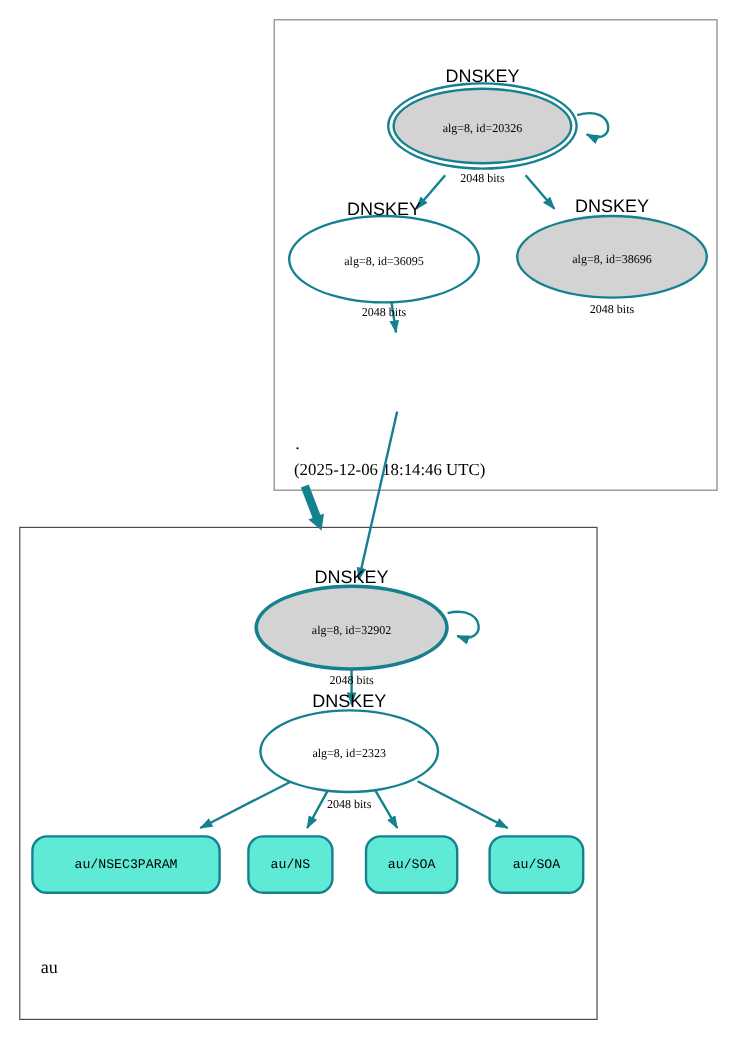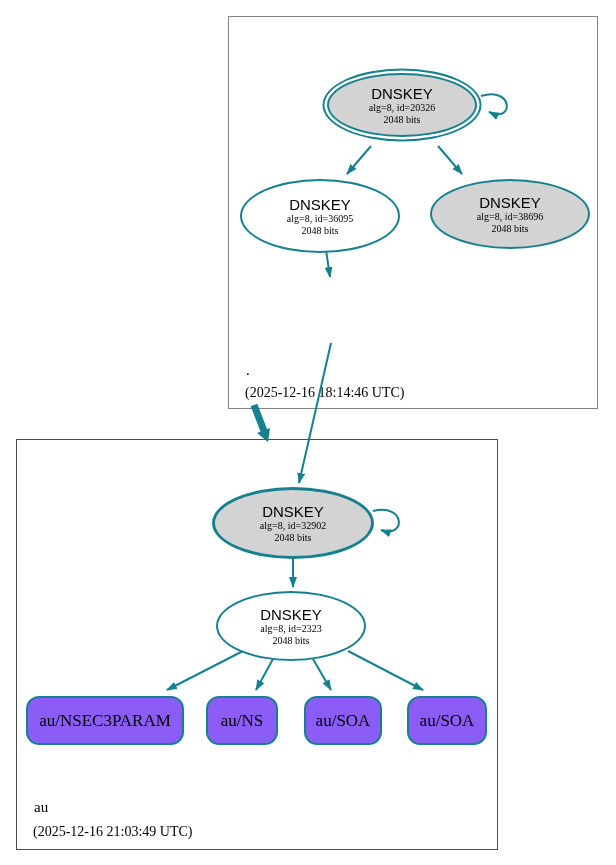--- a/index.html
+++ b/index.html
@@ -15,33 +15,33 @@
   .zone-box.root .zone-label { bottom:29px; }
   .zone-box.root .zone-ts    { bottom:7px; }
   .zone-box.au   .zone-label { bottom:33px; }
   .zone-box.au   .zone-ts    { bottom:9px; }
 
   svg.edges { position:absolute; left:0; top:0; z-index:2; }
 
   .node {
     position:absolute; z-index:3; display:flex; flex-direction:column;
     align-items:center; justify-content:center; text-align:center;
-    box-sizing:content-box; background:#fff;
+    box-sizing:content-box; background:#fff;gap:30px;
   }
   .ellipse { border-radius:50%; border:2px solid var(--edge_teal); }
   .gray { background:var(--node_fill); }
   .double {
     box-shadow: 0 0 0 2.5px #ffffff, 0 0 0 4.5px var(--edge_teal);
   }
   .thick { border-width:3px; }
   .node .title { font-family:"Liberation Sans", sans-serif; font-size:15px; line-height:1.15; }
   .node .detail { font-family:"Liberation Serif", serif; font-size:10px; line-height:1.18; }
   .rrset {
-    border:2px solid var(--edge_teal); border-radius:13px; background:#8b5cf6;
-    font-family:Liberation Serif, serif; font-size:17px;
+    border:2px solid var(--edge_teal); border-radius:13px; background:#5eead4;
+    font-family:Liberation Mono, monospace; font-size:11px;
   }
 
   
   .n-ksk-root  { left:327px; top:73px;  width:146px; height:60px; }
   .n-zsk-root  { left:240px; top:179px; width:156px; height:70px; }
   .n-key38696  { left:430px; top:179px; width:156px; height:66px; }
   .n-ds        { left:268px; top:280px; width:126px; height:62px; }
   .n-ksk-au    { left:212px; top:487px; width:156px; height:66px; }
   .n-zsk-au    { left:216px; top:591px; width:146px; height:66px; }
   .n-rr-nsec3  { left:26px;  top:696px; width:154px; height:45px; }
@@ -49,25 +49,24 @@
   .n-rr-soa1   { left:304px; top:696px; width:74px;  height:45px; }
   .n-rr-soa2   { left:407px; top:696px; width:76px;  height:45px; }
 </style>
 </head>
 <body>
 
 <div class="canvas">
 
   <div class="zone-box root">
     <div class="zone-label">.</div>
-    <div class="zone-ts">(2025-12-16 18:14:46 UTC)</div>
+    <div class="zone-ts">(2025-12-06 18:14:46 UTC)</div>
   </div>
   <div class="zone-box au">
     <div class="zone-label">au</div>
-    <div class="zone-ts">(2025-12-16 21:03:49 UTC)</div>
   </div>
 
   <svg class="edges" width="616" height="865">
     <defs>
       <marker id="arr" markerUnits="userSpaceOnUse" markerWidth="12" markerHeight="9" refX="10" refY="4" orient="auto">
         <path d="M0,0 L11,4 L0,8 z" fill="#15818f"></path>
       </marker>
     </defs>
 
     <path d="M481,96 C514,86 514,124 489,112" fill="none" stroke="#15818f" stroke-width="2" marker-end="url(#arr)"></path>

